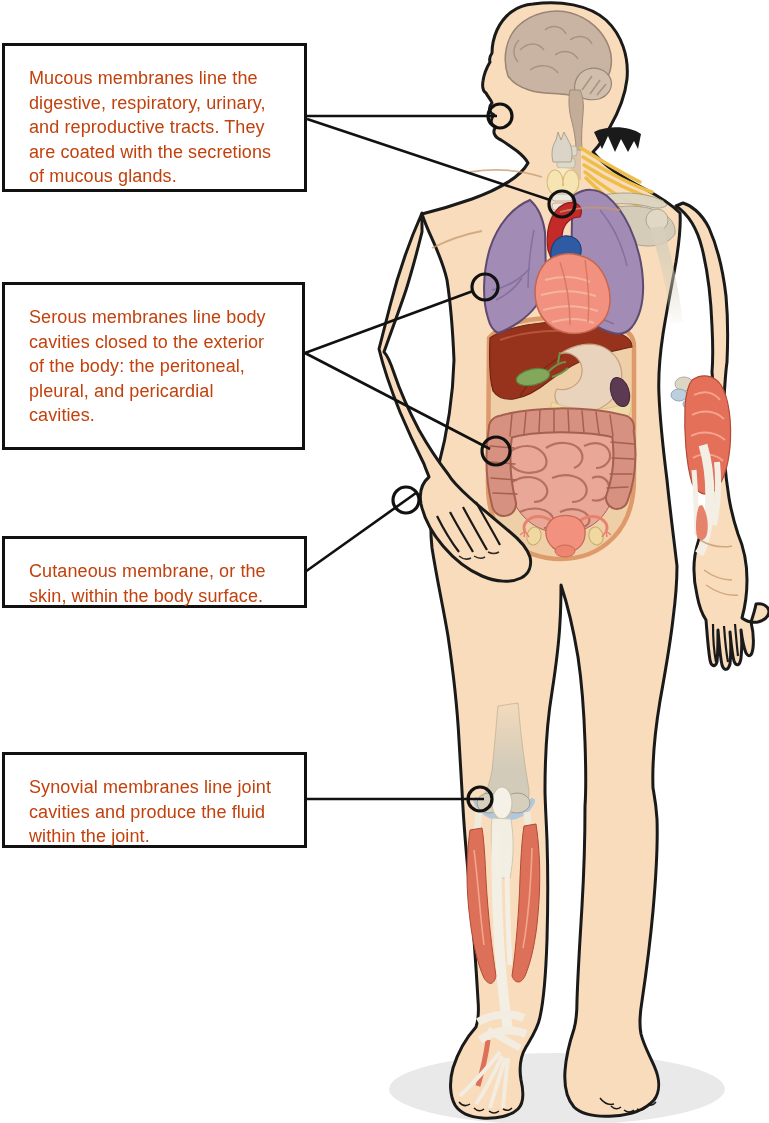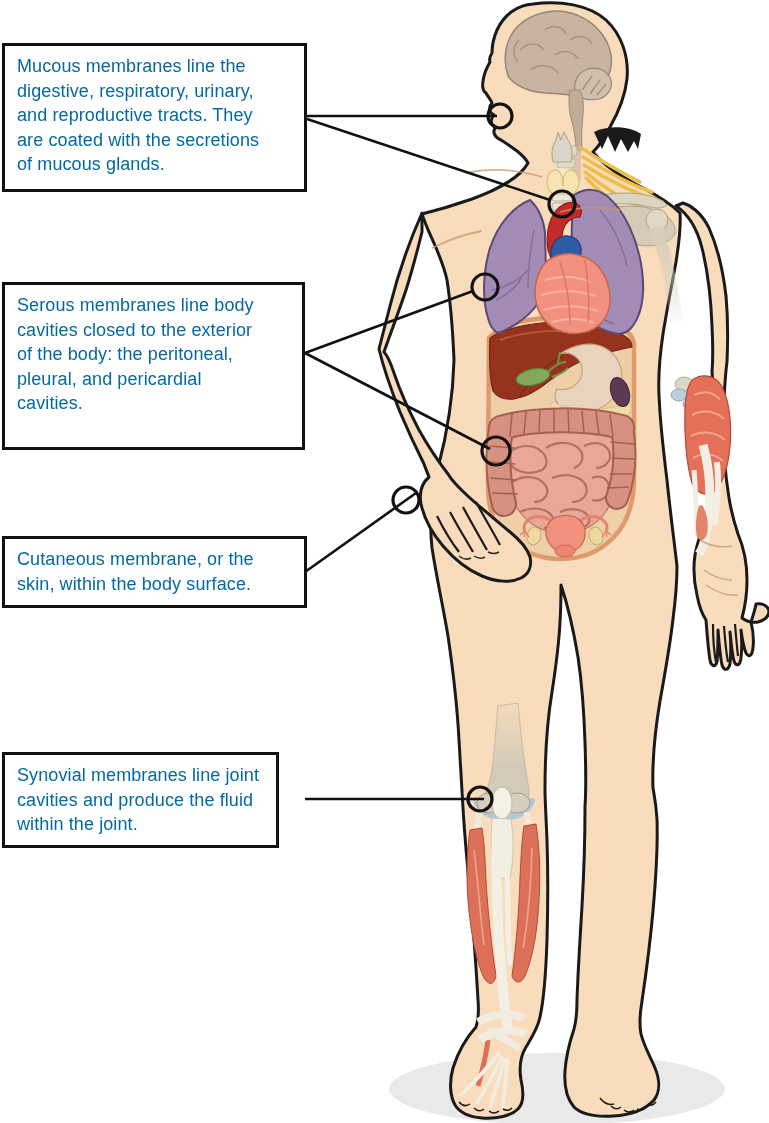--- a/index.html
+++ b/index.html
@@ -1,26 +1,26 @@
 <!DOCTYPE html>
 <html><head>
 <meta charset="utf-8">
 <style>
   html,body{margin:0;padding:0;background:#fff;}
   .canvas{position:relative;width:769px;height:1123px;background:#fff;overflow:hidden;
           font-family:"Liberation Sans","DejaVu Sans",sans-serif;}
   .canvas svg{position:absolute;left:0;top:0;}
   .callout{position:absolute;left:2px;box-sizing:border-box;border:3px solid #111;background:#fff;
            padding:8px 10px 6px 12px;}
-  .callout p{margin:0;font-size:18px;line-height:24.6px;letter-spacing:.1px;color:#0369a1;
+  .callout p{margin:12px;font-size:18px;line-height:24.6px;letter-spacing:.1px;color:#c2410c;
              white-space:pre-line;}
   #c1{top:43px;width:305px;height:149px;}
   #c2{top:282px;width:303px;height:168px;}
   #c3{top:536px;width:305px;height:72px;}
-  #c4{top:752px;width:277px;height:96px;}
+  #c4{top:752px;width:305px;height:96px;}
 </style>
 </head>
 <body>
 
 <div class="canvas">
 
 <svg width="769" height="1123" viewBox="0 0 769 1123">
   <defs>
     <linearGradient id="boneFade" gradientUnits="userSpaceOnUse" x1="0" y1="330" x2="0" y2="232">
       <stop offset="0" stop-color="#D6CFBB" stop-opacity="0"></stop>

